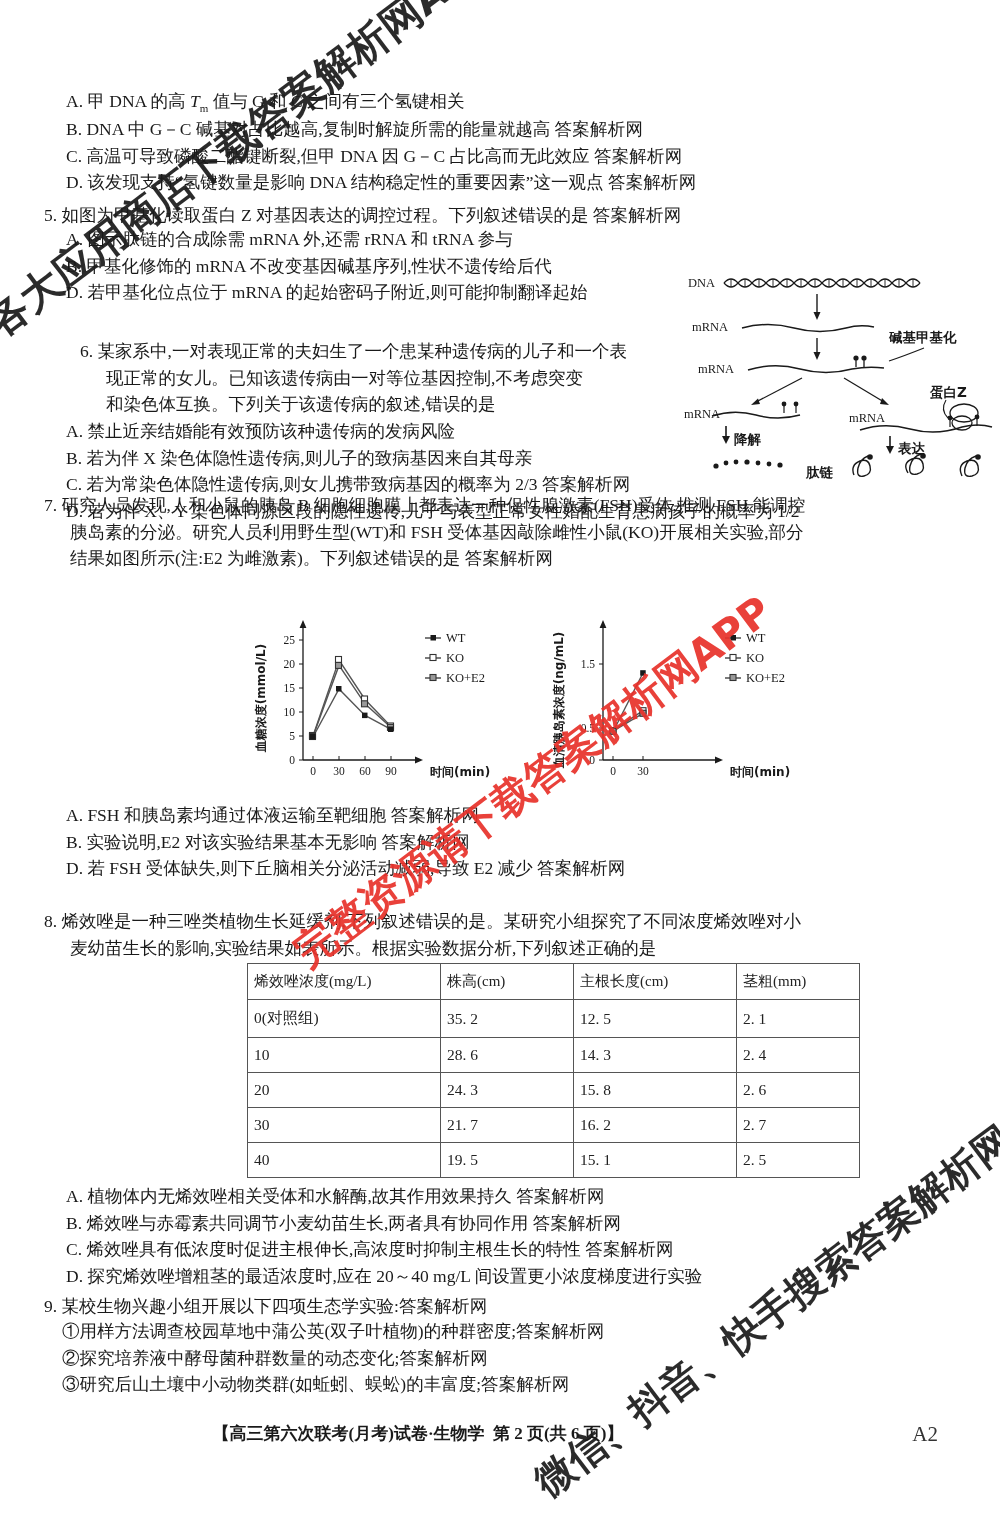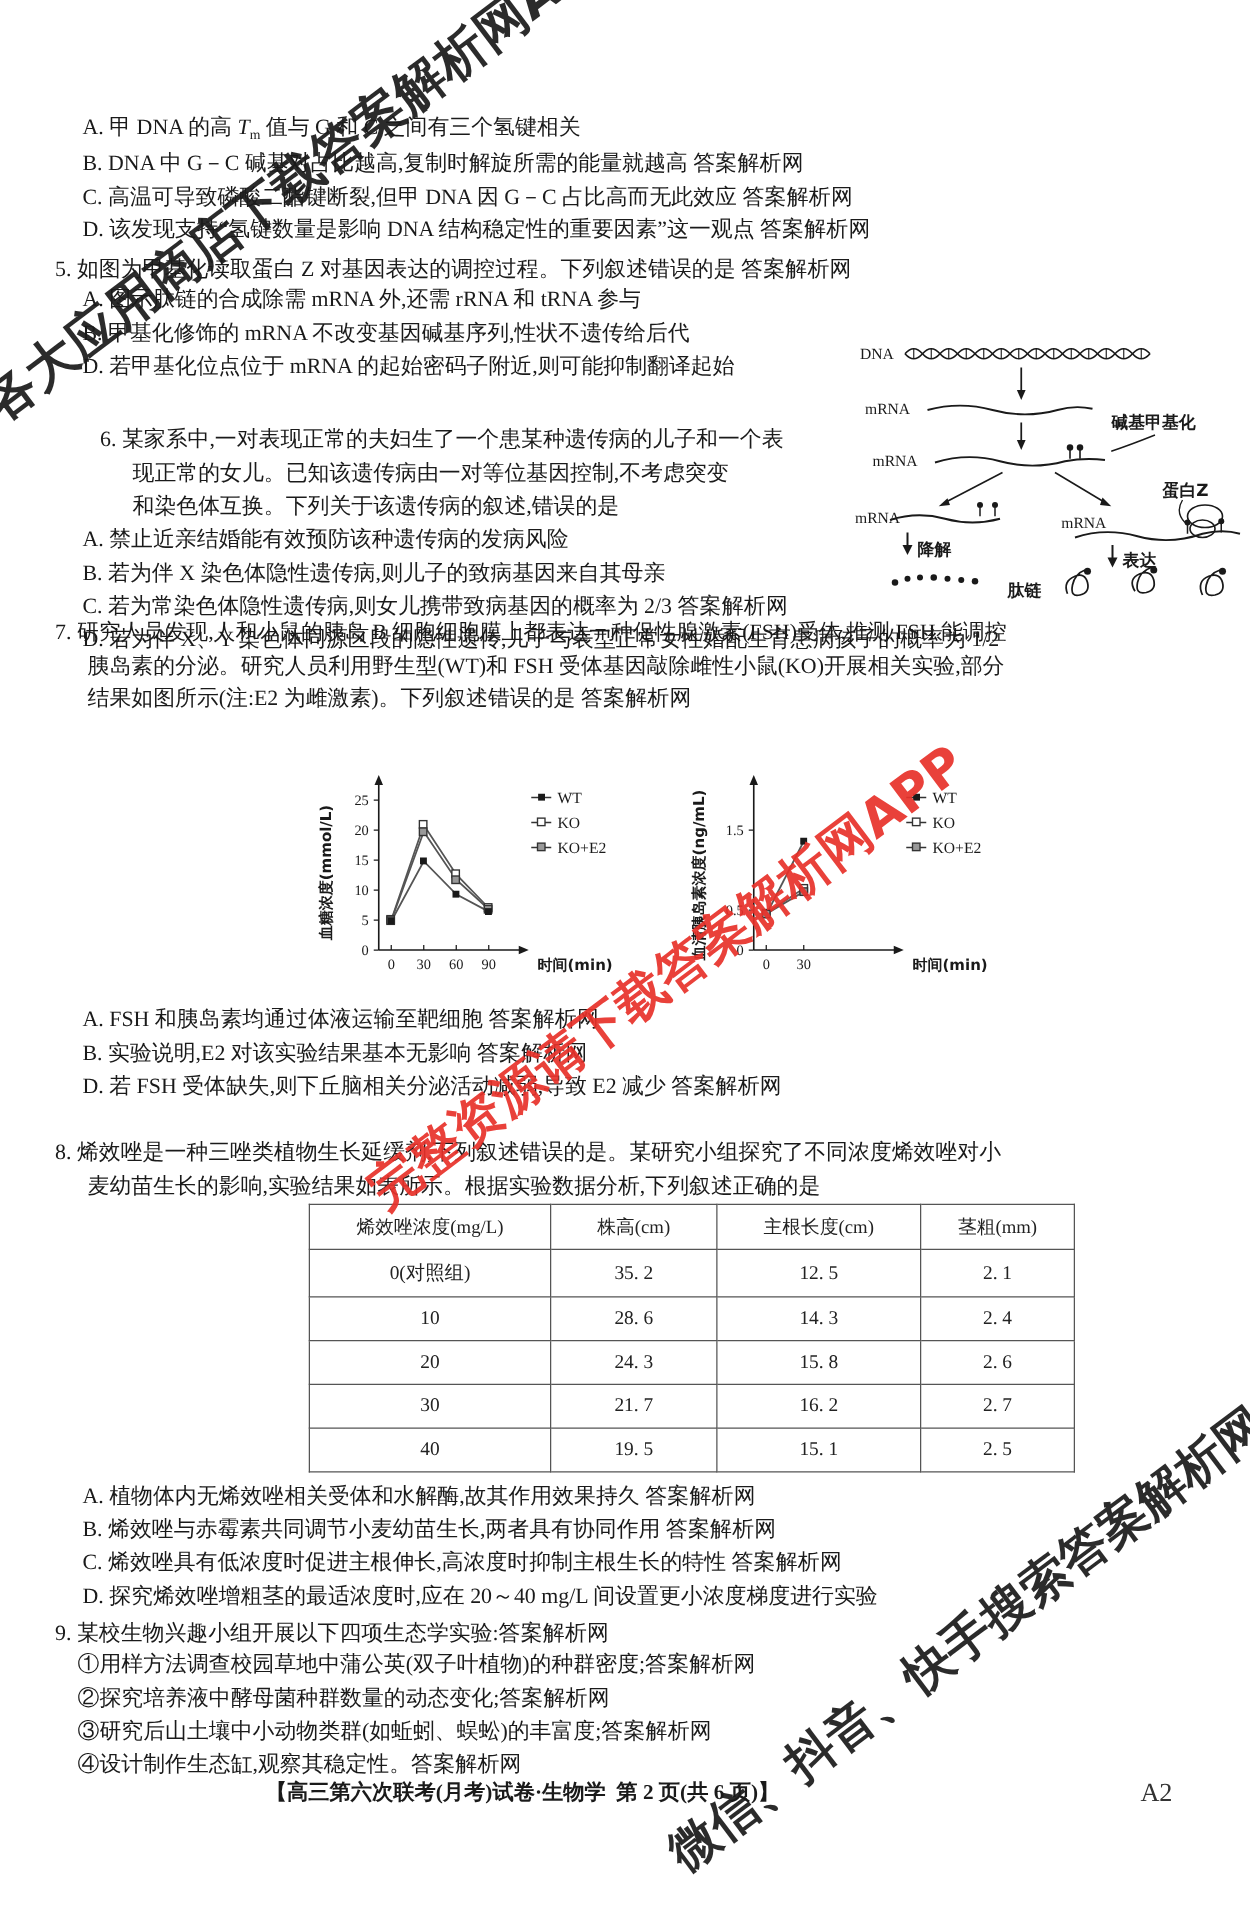--- a/index.html
+++ b/index.html
@@ -34,21 +34,21 @@
 
   
   .tbl-wrap { position:absolute; left:247px; top:963px; }
   table.data {
     border-collapse:collapse;
     font-size:15.5px;
     font-family:"Liberation Serif","DejaVu Serif",serif;
   }
   table.data th, table.data td {
     border:1px solid #555;
-    text-align:center;
+    text-align:left;
     padding:8px 6px;
     font-weight:normal;
     color:#222;
   }
   table.data th { font-size:15px; }
   .c0 { width:180px; } .c1 { width:120px; } .c2 { width:150px; } .c3 { width:110px; }
 
   
   .footer {
     position:absolute; left:0; top:1422px; width:836px;
@@ -545,23 +545,20 @@
   <div class="body-col" style="left:62px; top:1318px;">
     <div class="opt">
       <span>①</span><span>用样方法调查校园草地中蒲公英(双子叶植物)的种群密度;</span><span class="ans">答案解析网</span>
     </div>
     <div class="opt">
       <span>②</span><span>探究培养液中酵母菌种群数量的动态变化;</span><span class="ans">答案解析网</span>
     </div>
     <div class="opt">
       <span>③</span><span>研究后山土壤中小动物类群(如蚯蚓、蜈蚣)的丰富度;</span><span class="ans">答案解析网</span>
     </div>
-    <div class="opt">
-      <span>④</span><span>设计制作生态缸,观察其稳定性。</span><span class="ans">答案解析网</span>
-    </div>
   </div>
 
   <div class="footer">
     <span>【</span><span>高三第六次联考(月考)试卷</span><span class="sep">·</span><span>生物学</span>&nbsp;&nbsp;<span>第 2 页(共 6 页)</span><span>】</span>
   </div>
   <div class="pagecode">A2</div>
 
   <div id="wm-topleft" class="wm wm-black">各大应用商店下载答案解析网APP</div>
   <div id="wm-red" class="wm wm-red">完整资源请下载答案解析网APP</div>
   <div id="wm-botright" class="wm wm-black">微信、抖音、快手搜索答案解析网</div>

